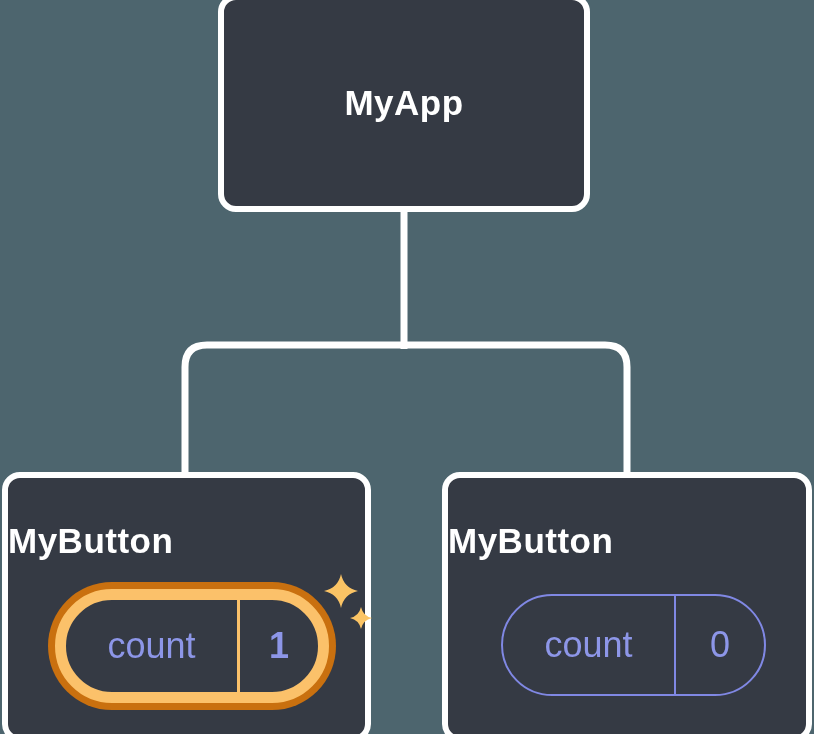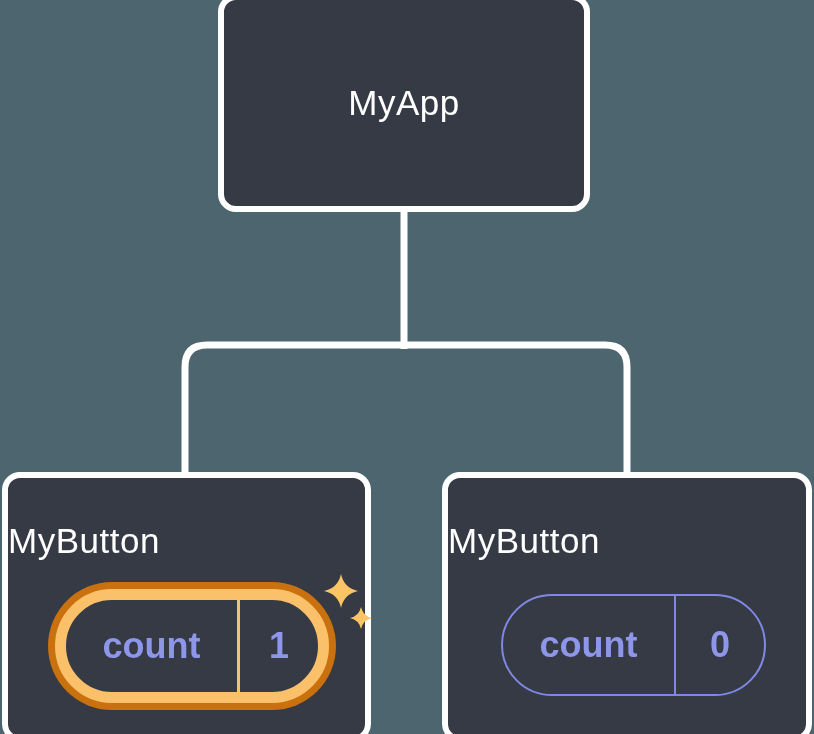--- a/index.html
+++ b/index.html
@@ -26,21 +26,21 @@
     border:6px solid var(--node-border);
     border-radius:18px; z-index:1;
   }
   .node-root{
     left:218px; top:-6px; width:372px; height:218px;
     display:flex; align-items:center; justify-content:center;
   }
   .node-left{left:2px; top:472px; width:369px; height:270px;}
   .node-right{left:442px; top:472px; width:370px; height:270px;}
   .node-label{
-    color:var(--label); font-size:35px; font-weight:400;
+    color:var(--label); font-size:35px; font-weight:700;
     letter-spacing:0.5px; line-height:1.2;
   }
   .child-label{
     position:absolute; left:0; right:0; top:42px; 
   }
   .pill{
     position:absolute; box-sizing:border-box; border-radius:999px;
     display:flex; align-items:stretch; overflow:hidden;
   }
   .pill-highlight{
@@ -49,21 +49,21 @@
     box-shadow:0 0 0 7px var(--orange);
     background:var(--node-fill);
   }
   .pill-normal{
     left:53px; top:116px; width:265px; height:102px;
     border:2px solid var(--pill-border-purple);
     background:var(--node-fill);
   }
   .pill-cell{
     display:flex; align-items:center; justify-content:center;
-    color:var(--purple); font-size:36px; line-height:1;font-weight:bold;
+    color:var(--purple); font-size:36px; line-height:1;
   }
   .pill-key{width:171px;}
   .pill-highlight .pill-key{border-right:3px solid var(--gold);}
   .pill-normal .pill-key{border-right:2px solid var(--pill-border-purple);}
   .pill-val{flex:1;}
   .pill-val.bold{font-weight:700;}
   .sparkles{position:absolute; left:316px; top:90px; z-index:2;}
 </style>
 </head>
 <body>

